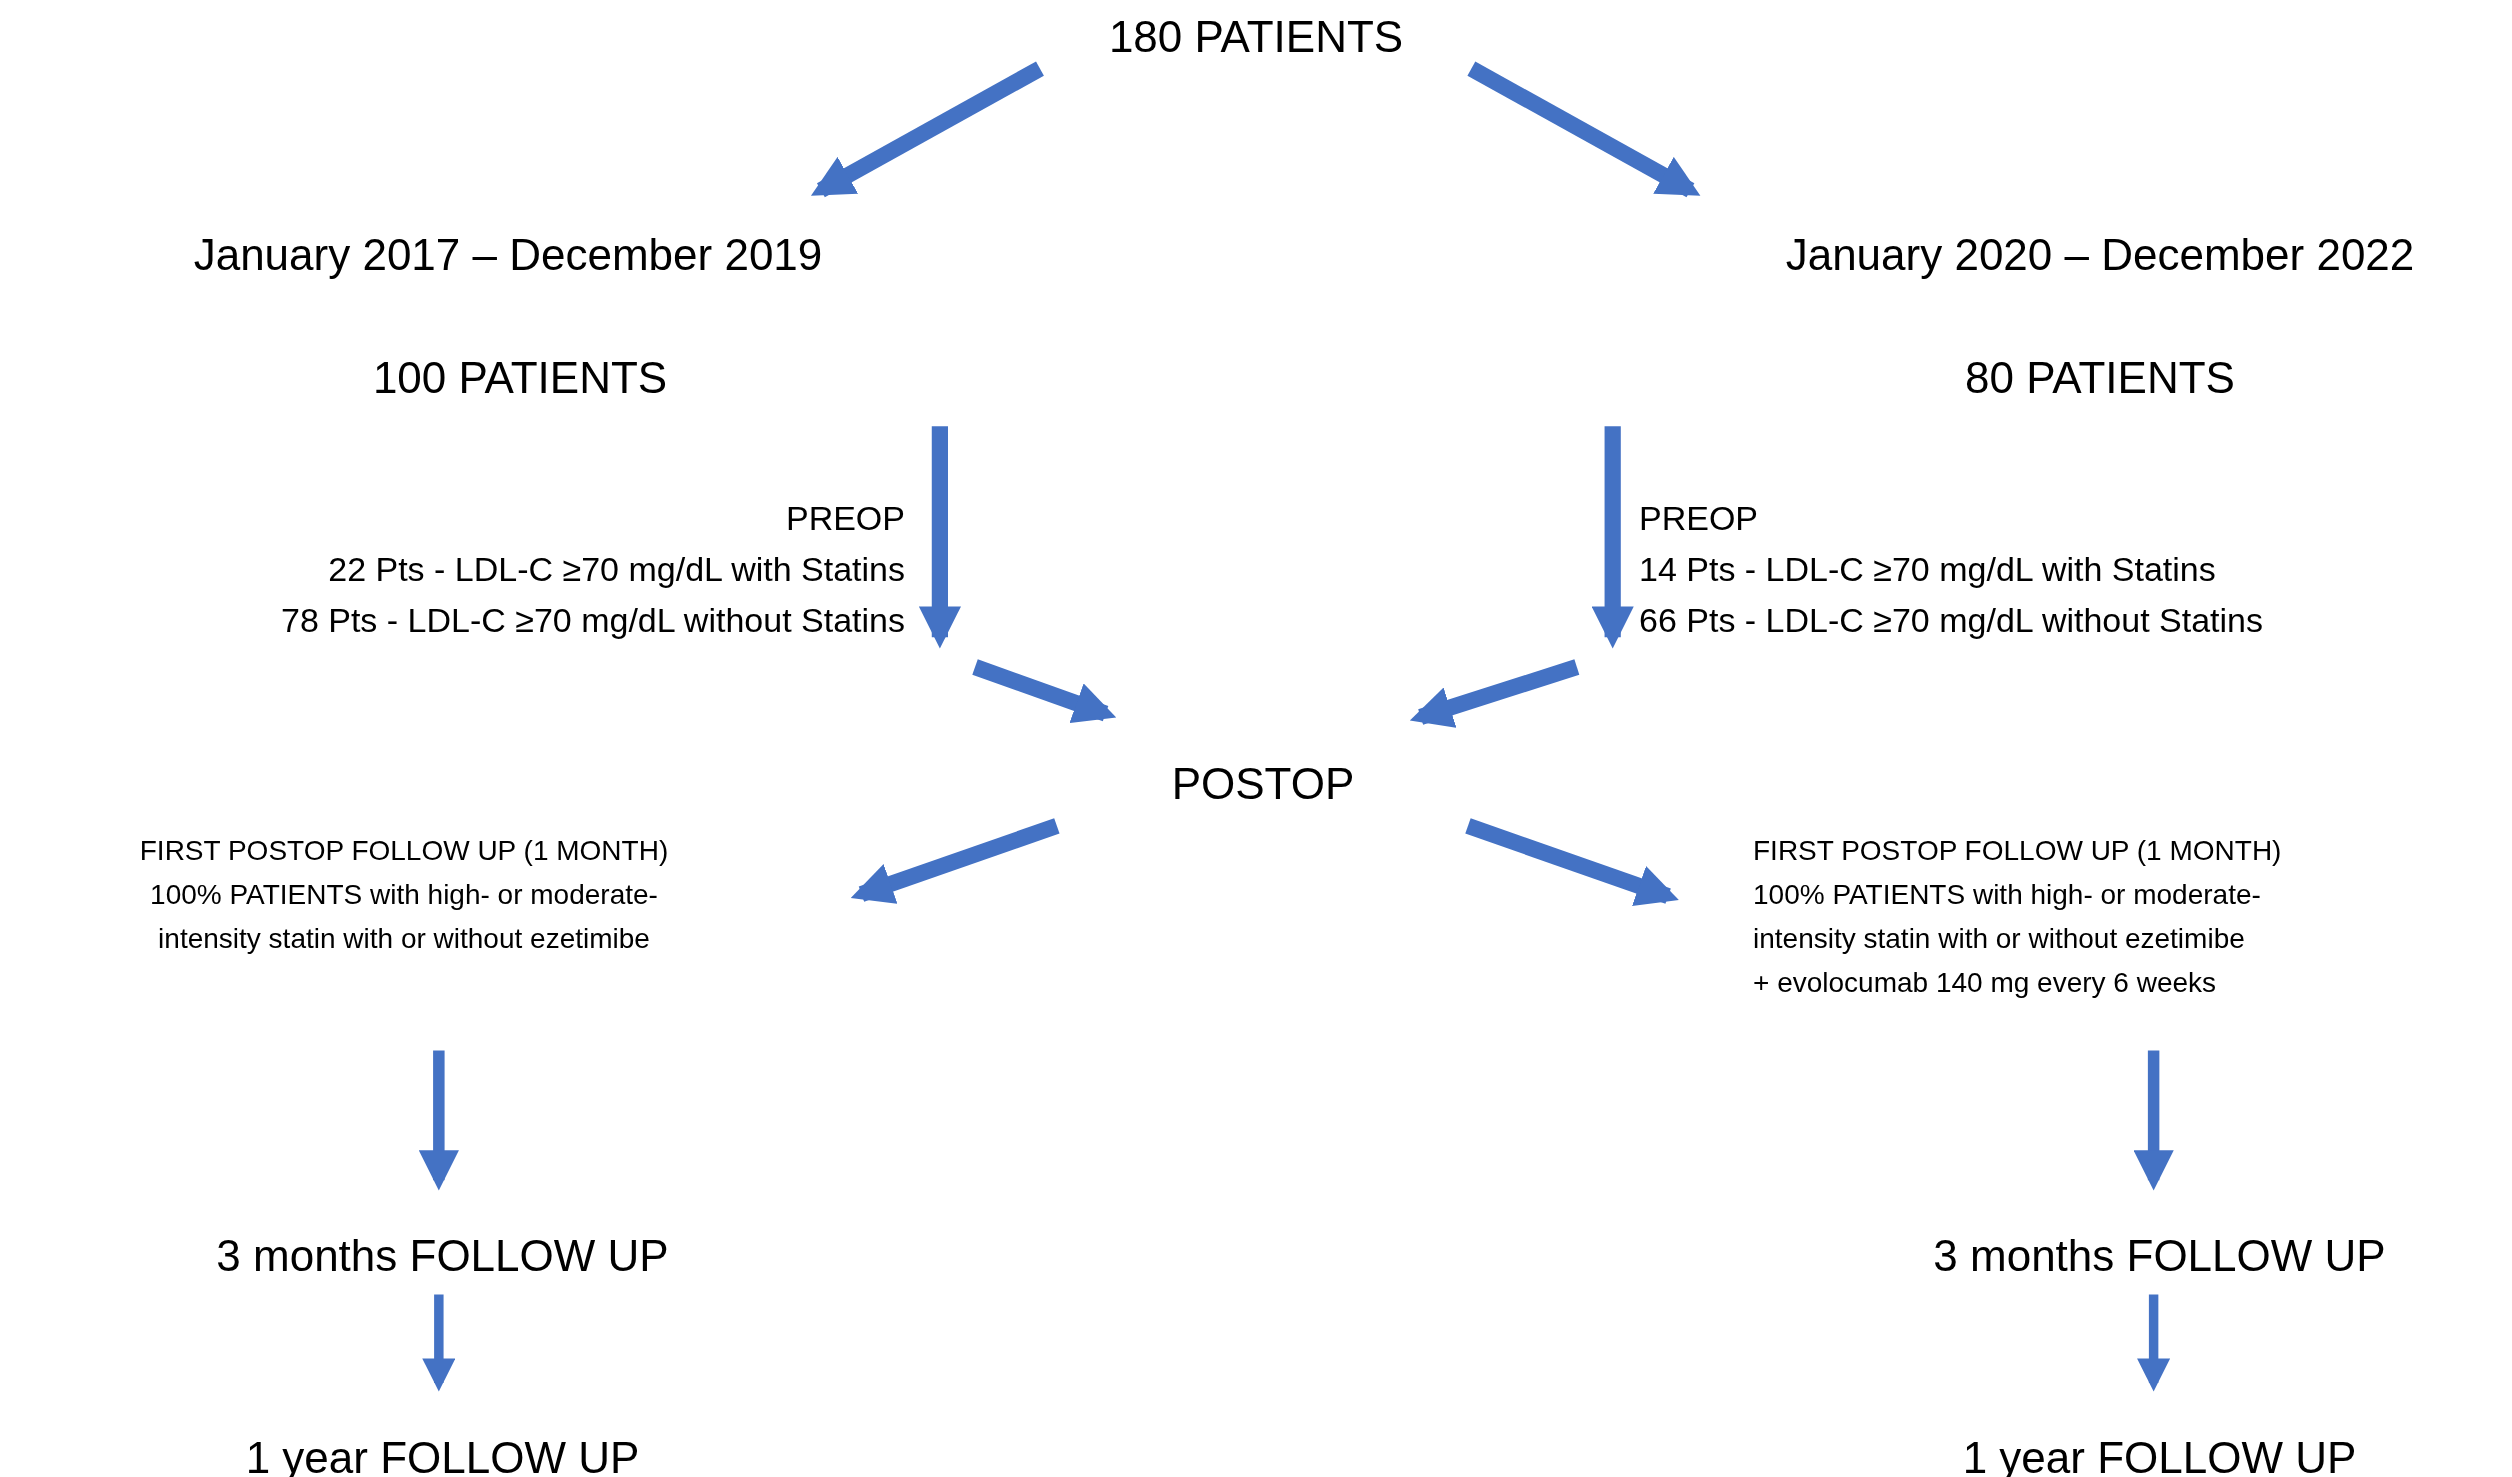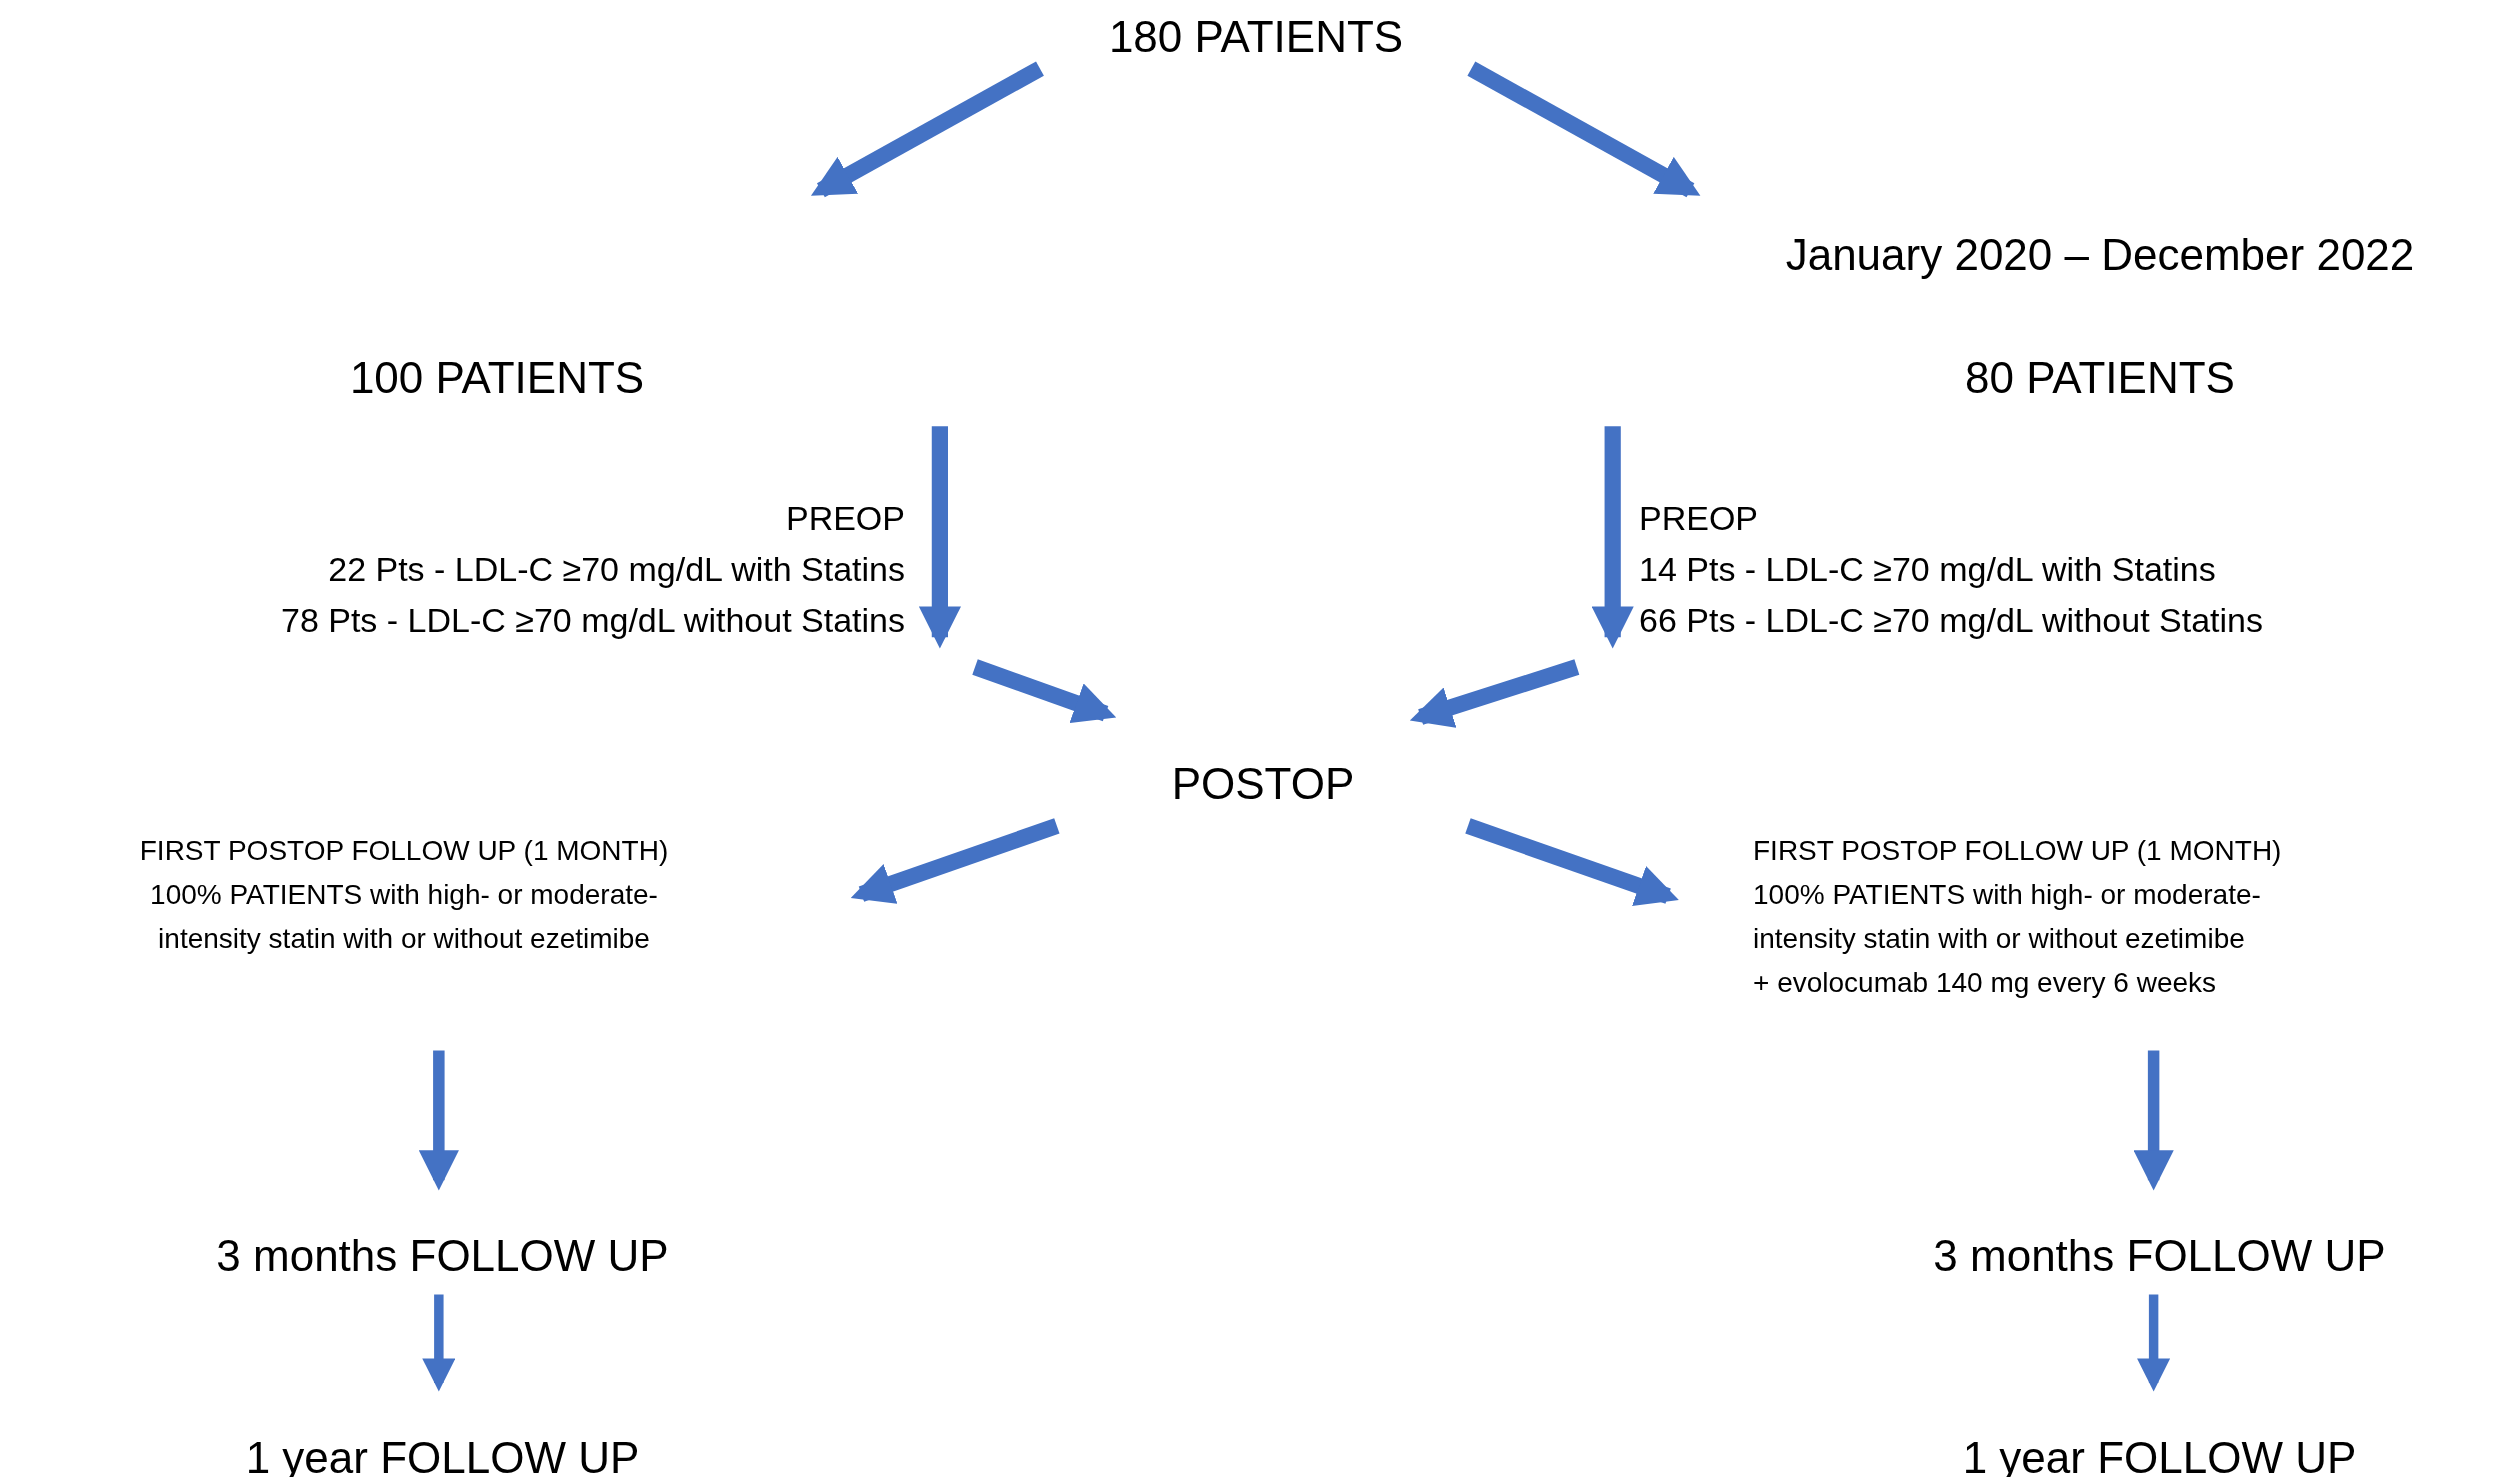--- a/index.html
+++ b/index.html
@@ -49,23 +49,24 @@
 
     <line class="arrow-line" x1="649" y1="1553" x2="649" y2="1745" stroke-width="17" marker-end="url(#mhb)"></line>
     <line class="arrow-line" x1="3185" y1="1553" x2="3185" y2="1745" stroke-width="17" marker-end="url(#mhb)"></line>
 
     <line class="arrow-line" x1="649" y1="1914" x2="649" y2="2045" stroke-width="14" marker-end="url(#mhb)"></line>
     <line class="arrow-line" x1="3185" y1="1914" x2="3185" y2="2045" stroke-width="14" marker-end="url(#mhb)"></line>
   </svg>
 
   <div class="t big center" style="left:13.5px;top:10px;width:2485px;">180 PATIENTS</div>
 
+  <div class="t big center" style="left:65px;top:228px;width:886px;">January 2017 – December 2019</div>
   <div class="t big center" style="left:1657px;top:228px;width:886px;">January 2020 – December 2022</div>
 
-  <div class="t big center" style="left:54px;top:351px;width:886px;">100 PATIENTS</div>
+  <div class="t big center" style="left:77px;top:351px;width:886px;">100 PATIENTS</div>
   <div class="t big center" style="left:1657px;top:351px;width:886px;">80 PATIENTS</div>
 
   <div class="t small rightalign" style="left:94px;top:493px;width:811px;">
     <div>PREOP</div>
     <div>22 Pts - LDL-C ≥70 mg/dL with Statins</div>
     <div>78 Pts - LDL-C ≥70 mg/dL without Statins</div>
   </div>
 
   <div class="t small leftalign" style="left:1639px;top:493px;width:872px;">
     <div>PREOP</div>

